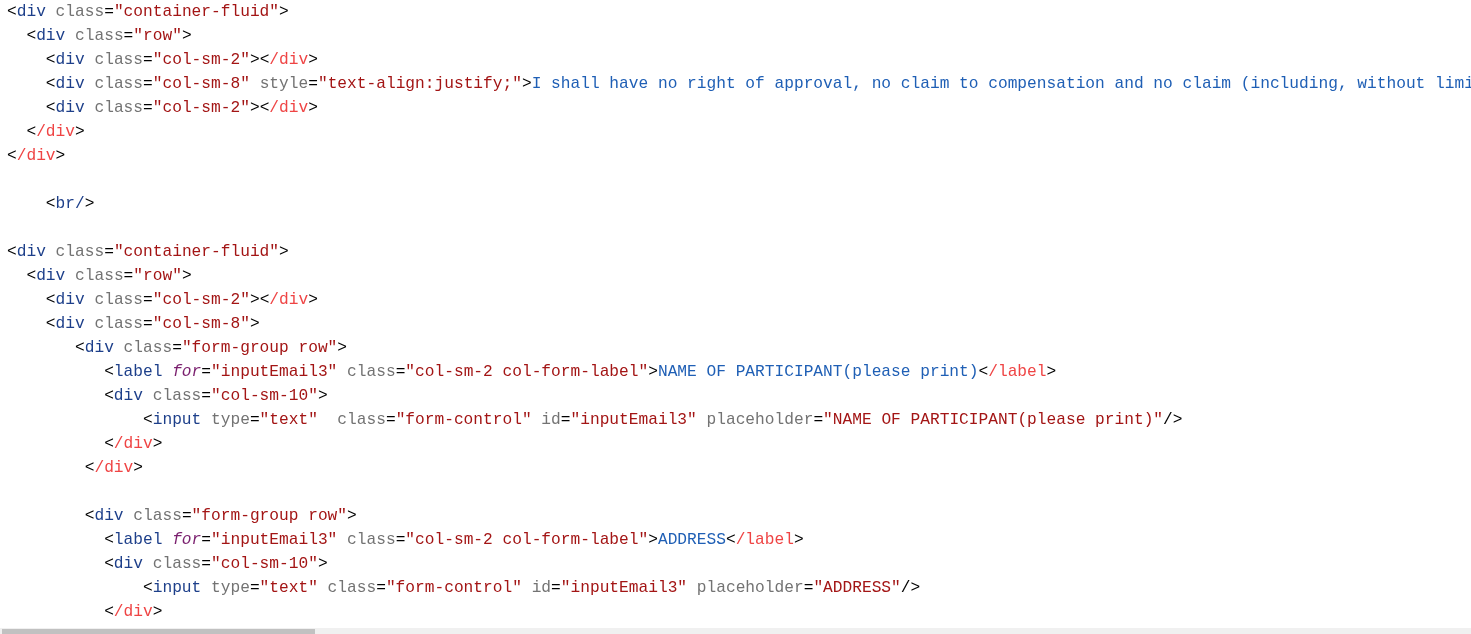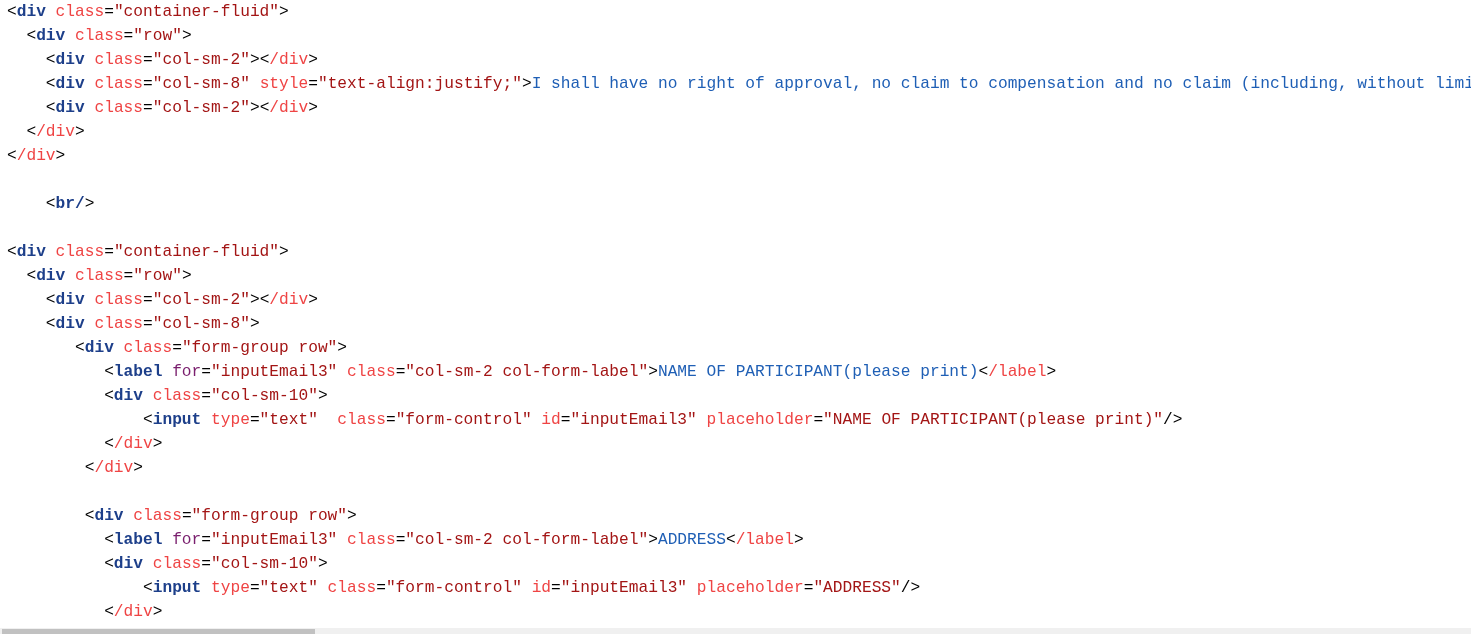--- a/index.html
+++ b/index.html
@@ -23,23 +23,23 @@
     top: 0px;
     margin: 0;
     font-family: "Liberation Mono", "DejaVu Sans Mono", monospace;
     font-size: 16.2px;
     line-height: 24px;
     white-space: pre;
     color: #000000;
   }
   .line { height: 24px; display: block; }
   .tok-p { color: #000000; }
-  .tok-t { color: #1d3f8a; font-weight: bold; }
-  .tok-a { color: #ef4444; }
-  .tok-k { color: #7a1f6e; }
+  .tok-t { color: #1d3f8a; }
+  .tok-a { color: #737373; }
+  .tok-k { color: #7a1f6e; font-style: italic; }
   .tok-s { color: #a31515; }
   .tok-x { color: #1f5fb5; }
   .tok-c { color: #ef4444; }
   .hscroll {
     position: absolute;
     left: 0;
     top: 628px;
     width: 1471px;
     height: 6px;
     background: #f0f0f0;

